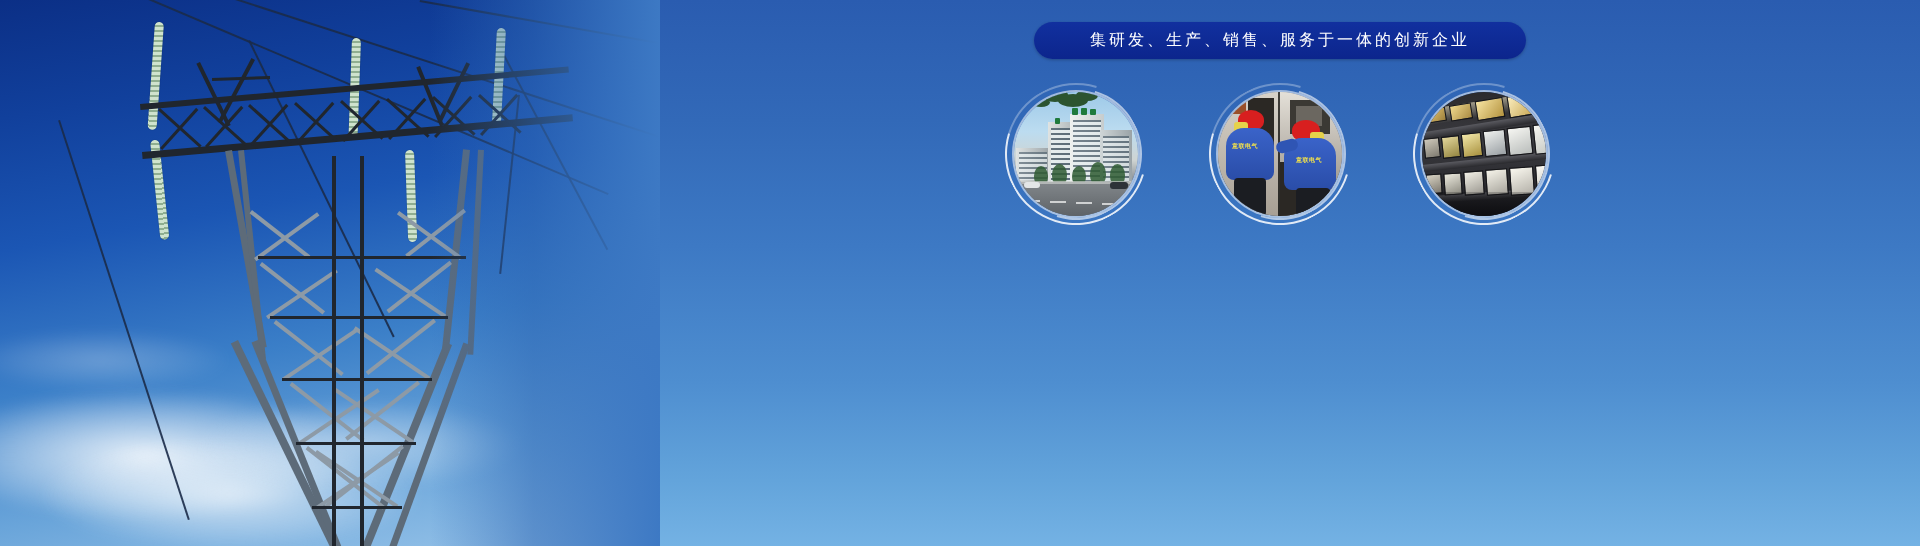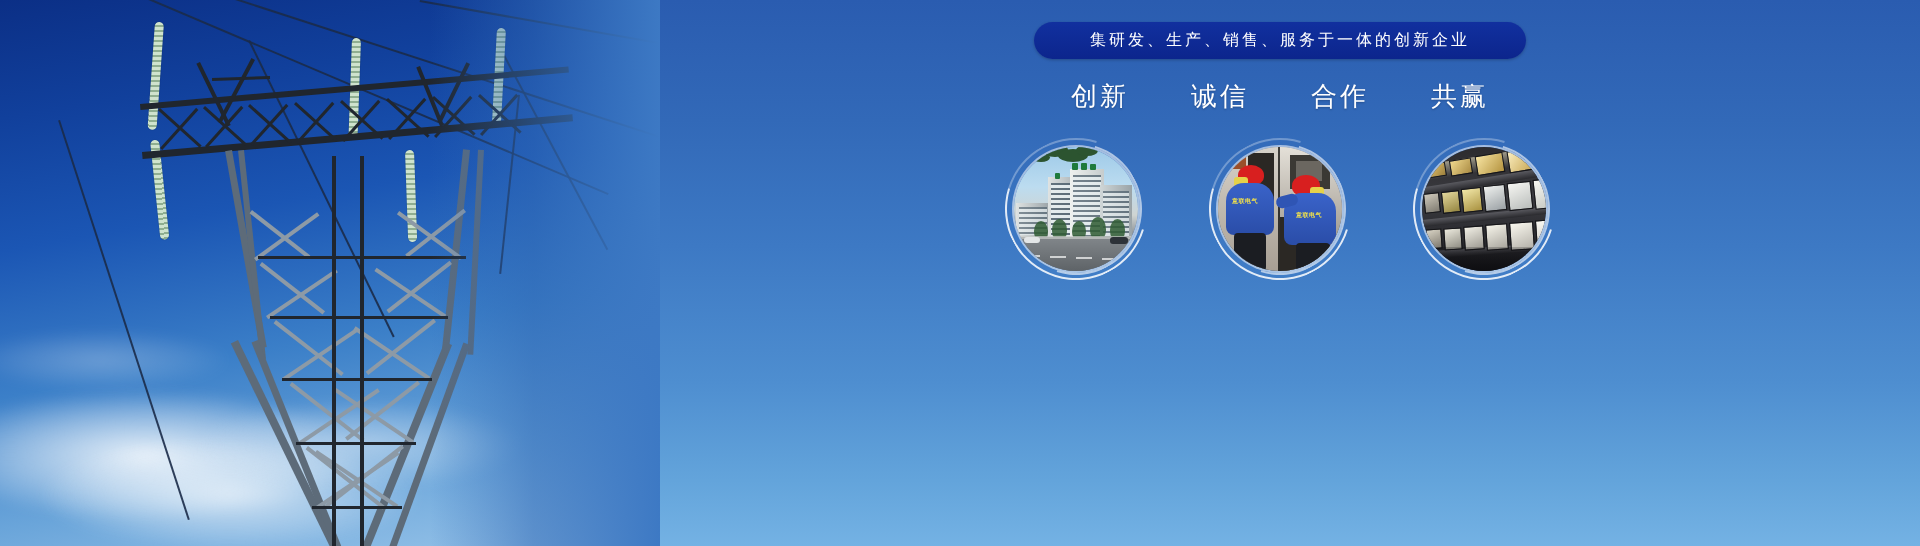--- a/index.html
+++ b/index.html
@@ -234,26 +234,20 @@
     </div>
 
     <div class="photo-fade"></div>
   </div>
 
   <div class="content">
 
 
     <div class="pill">集研发、生产、销售、服务于一体的创新企业</div>
 
-    <div class="keywords">
-      <span>创新</span>
-      <span>诚信</span>
-      <span>合作</span>
-      <span>共赢</span>
-    </div>
 
     <div class="circles">
 
       <div class="circle-wrap">
         <div class="ring"></div>
         <div class="ring2"></div>
         <div class="circle">
           <div class="scene sc-bldg">
 
             <div class="b-tower" style="left:2px;top:56px;width:34px;height:38px;"></div>

